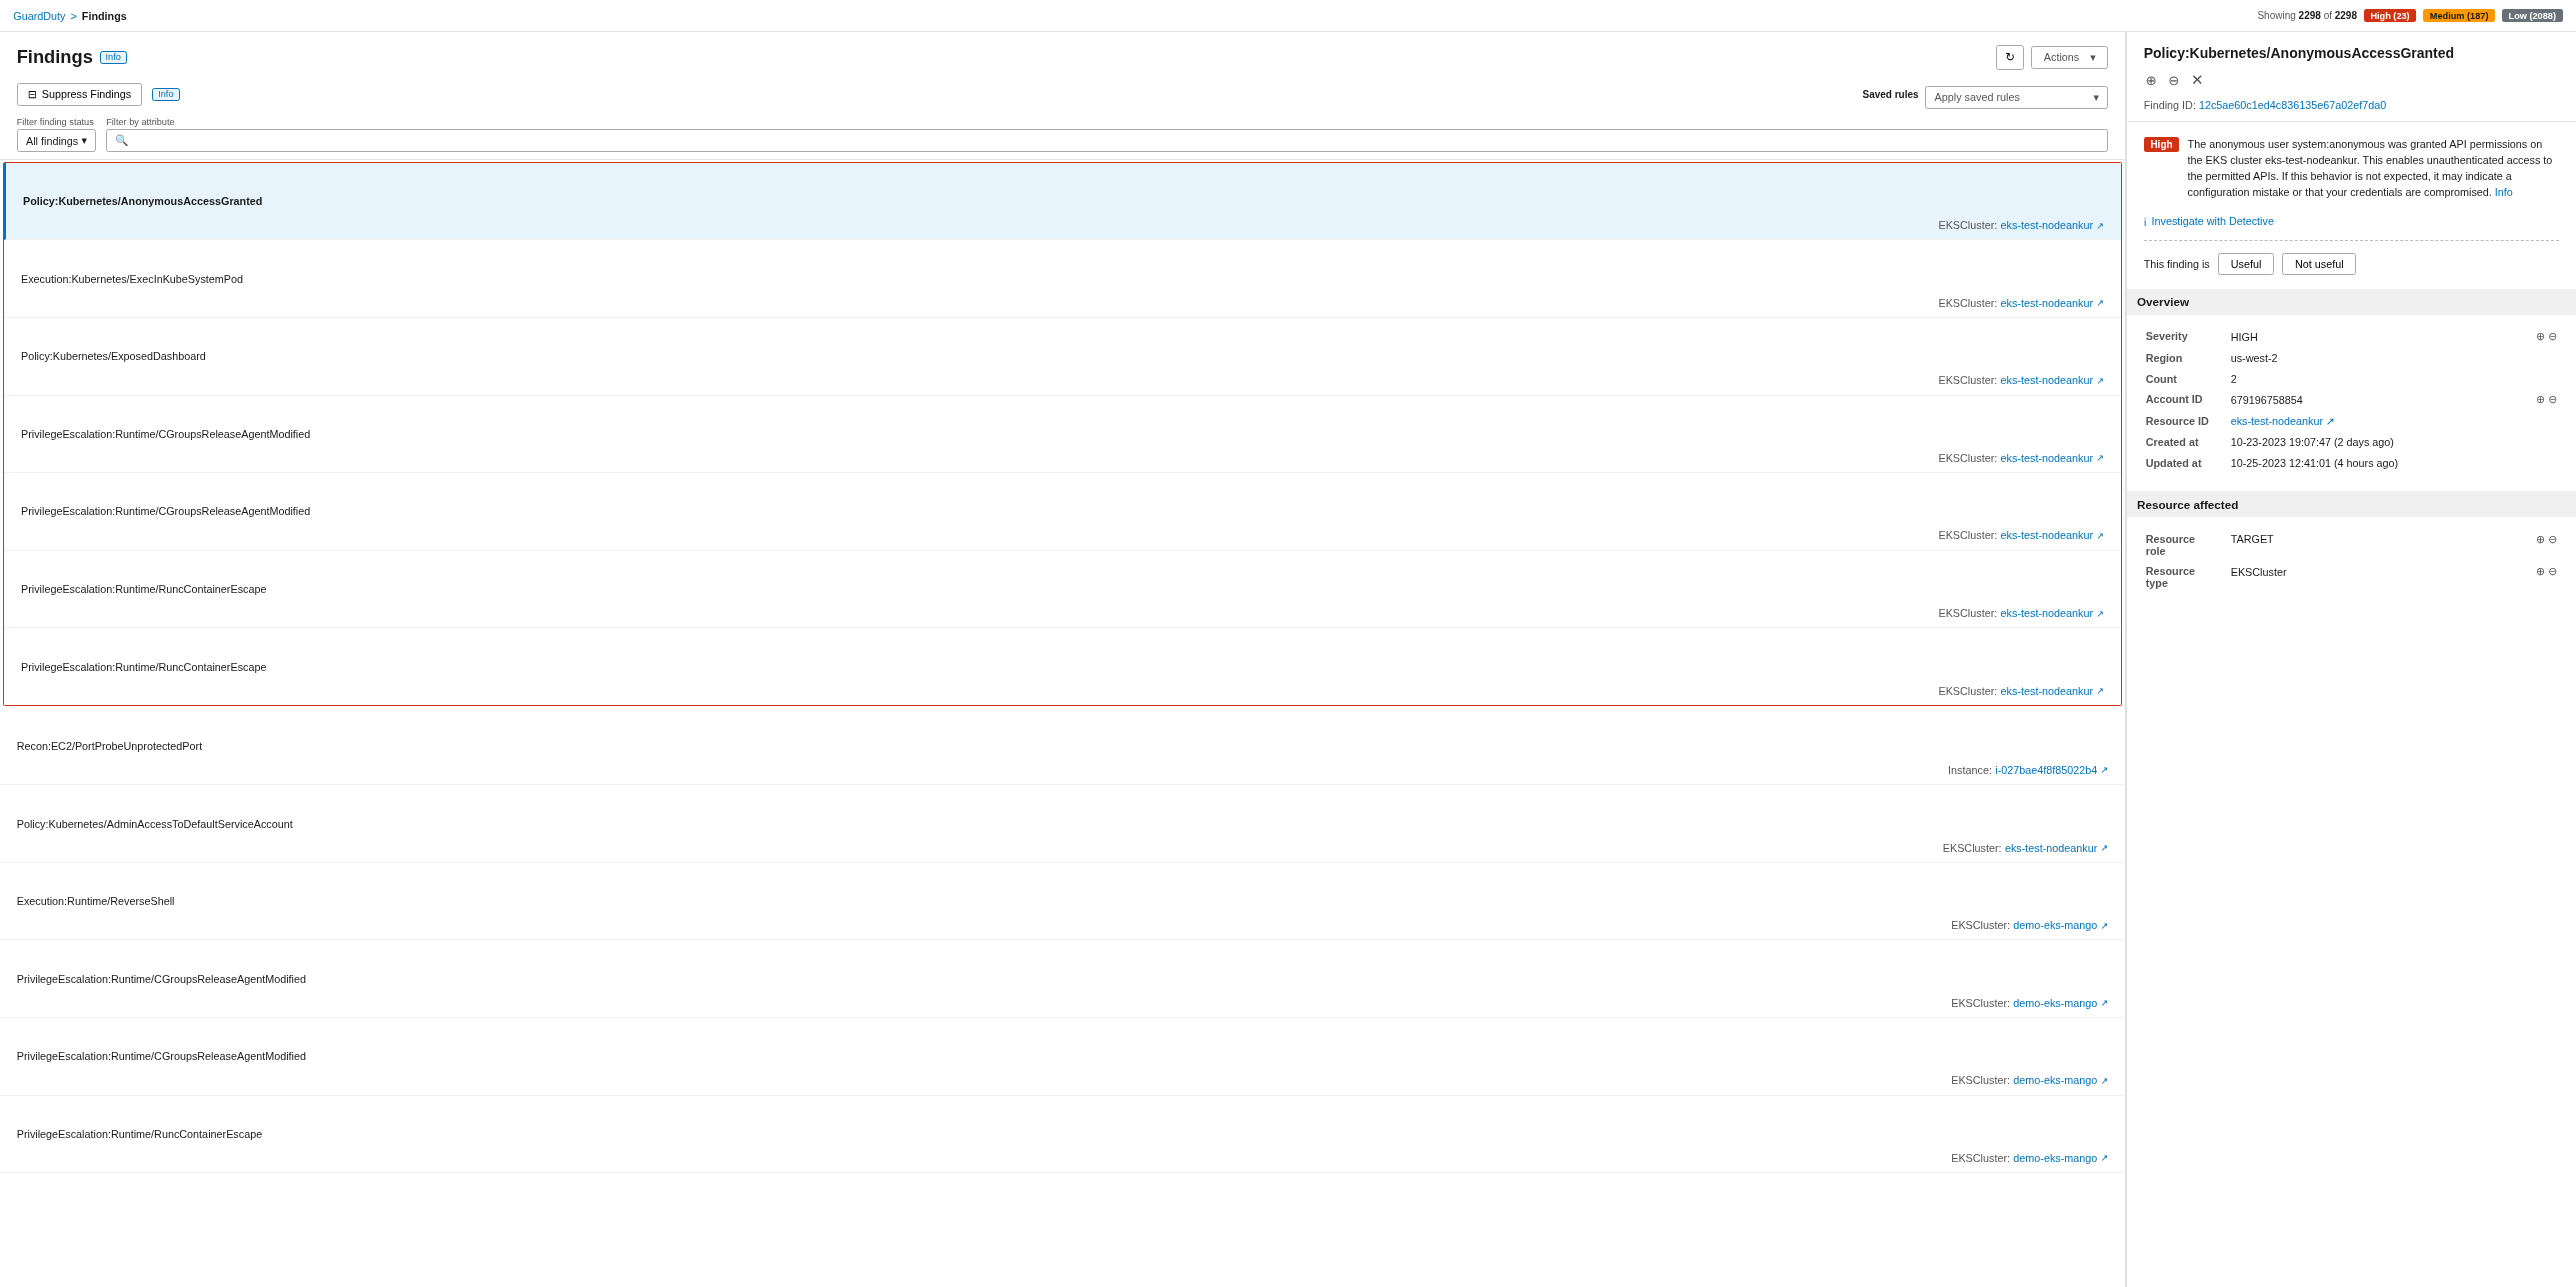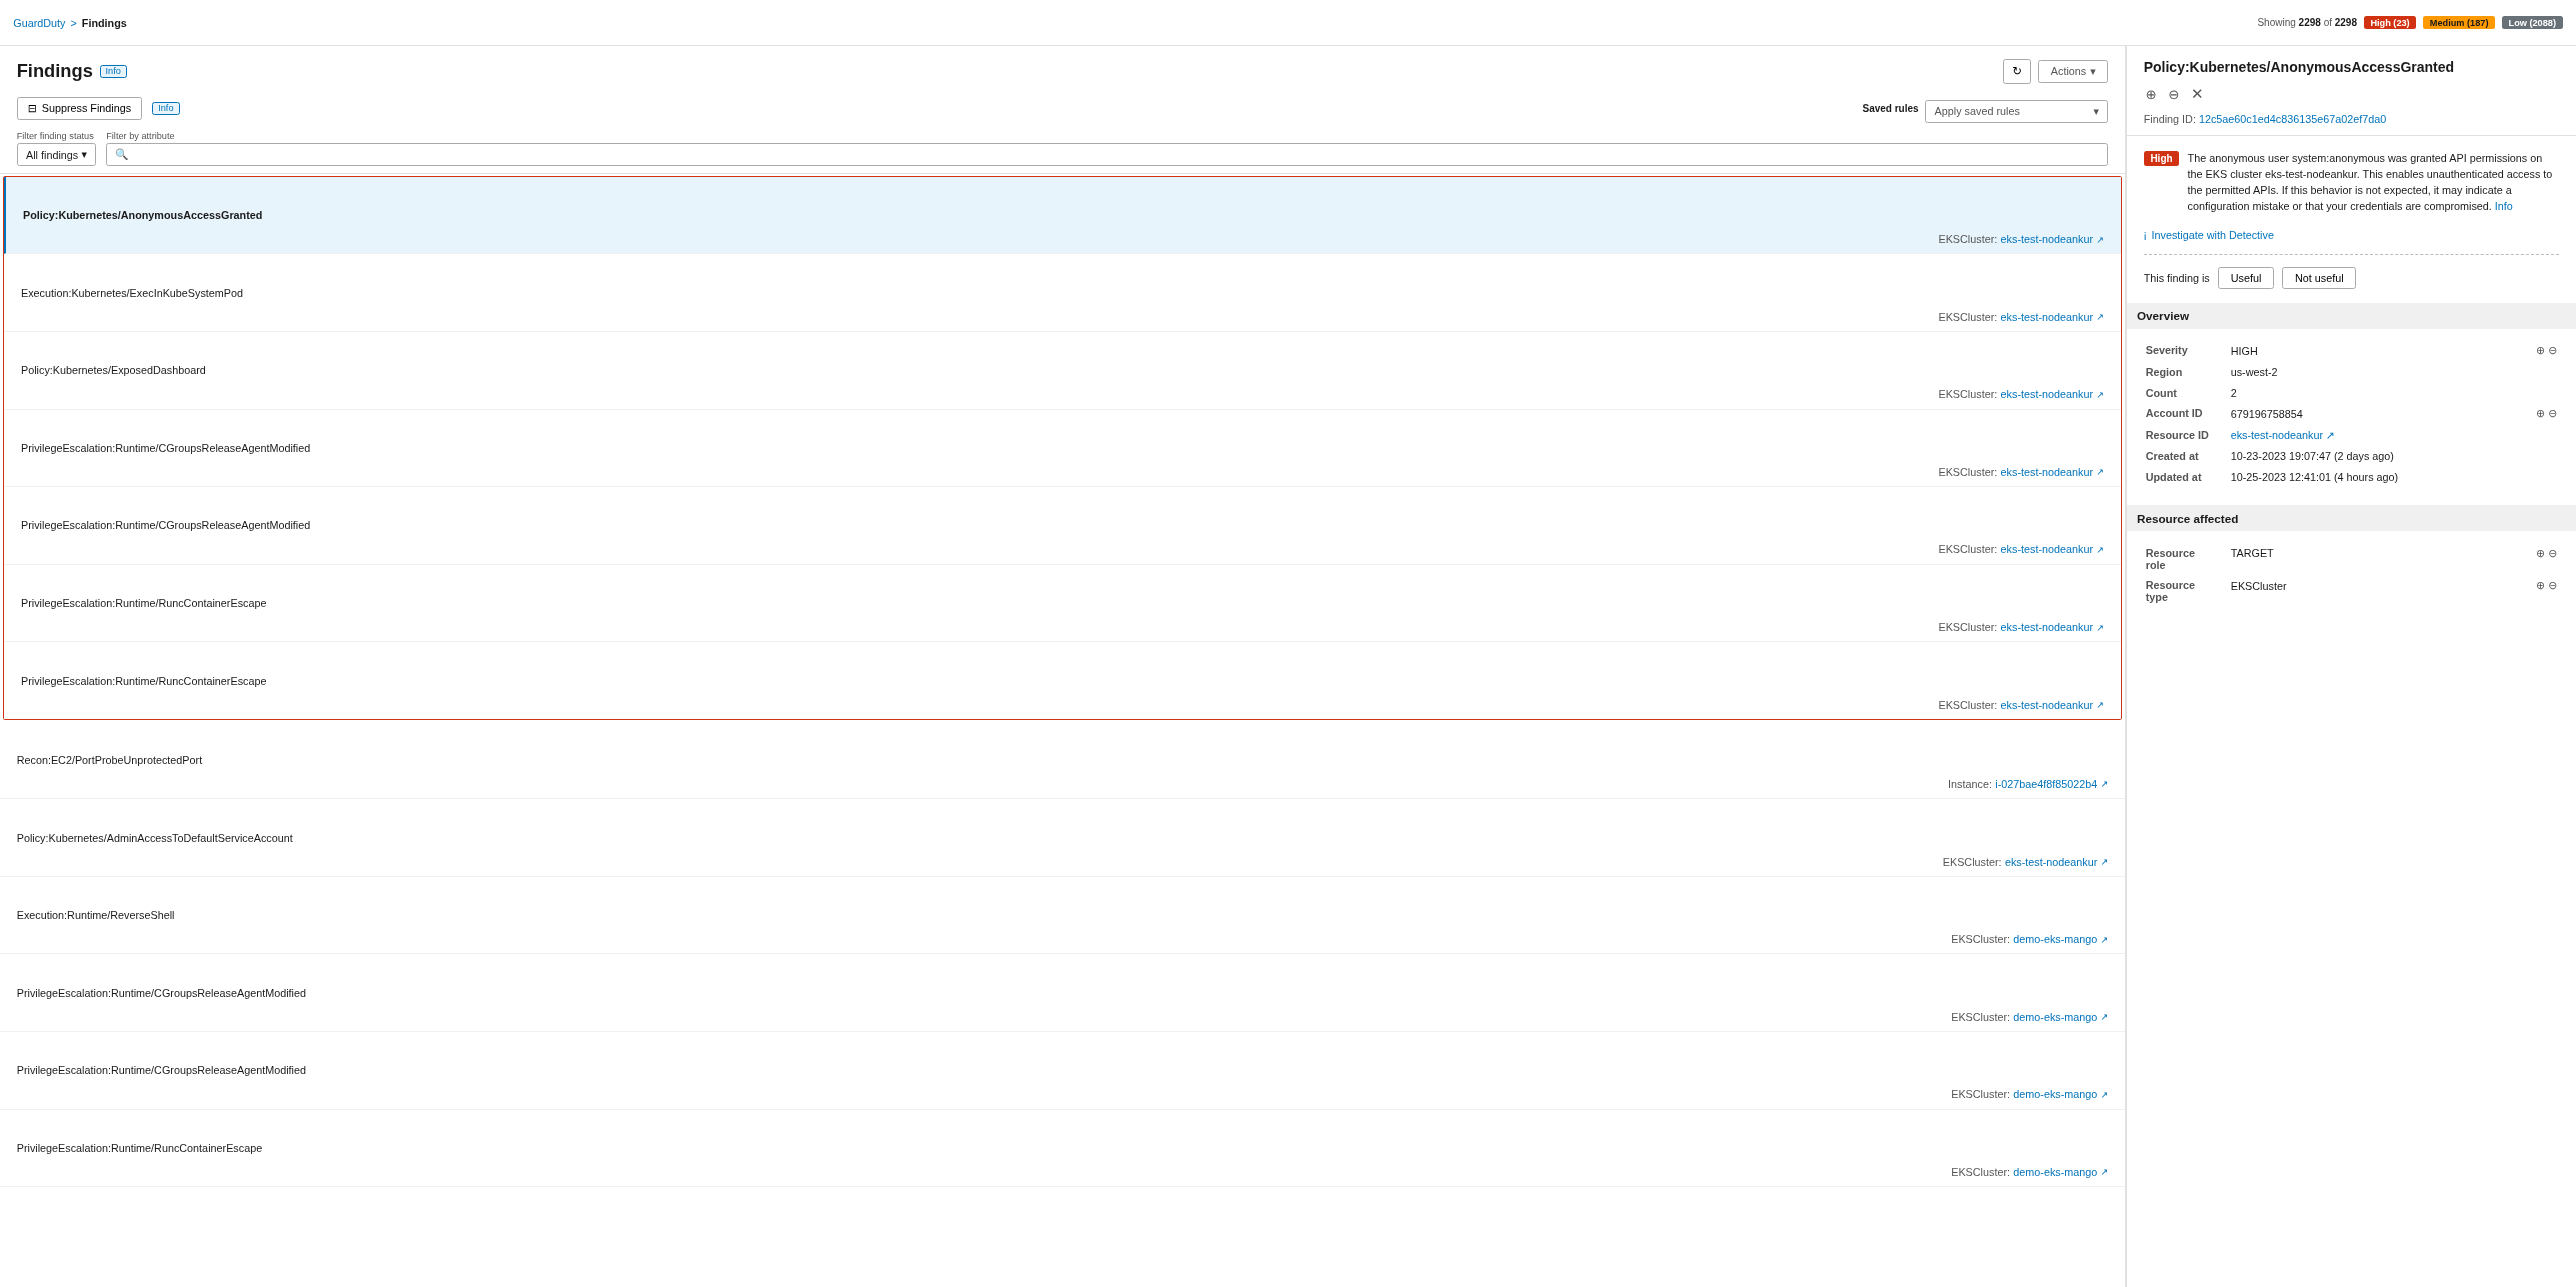--- a/index.html
+++ b/index.html
@@ -2,21 +2,21 @@
 <html style="font-size:13.3px"><head>
   <meta charset="utf-8">
   <style>
     * { box-sizing: border-box; margin: 0; padding: 0; }
     body { font-family: -apple-system, BlinkMacSystemFont, 'Segoe UI', Arial, sans-serif; font-size: 10.8px; background: #f8f8f8; color: #1a1a1a; }
 
     
     .top-bar {
       display: flex; align-items: center; justify-content: space-between;
       background: #fff; border-bottom: 0.8px solid #e0e0e0;
-      padding: 5px 13.3px; height: 46px;
+      padding: 5px 13.3px; height: 32px;
     }
     .breadcrumb { display: flex; align-items: center; gap: 5px; font-size: 10.8px; color: #0073bb; }
     .breadcrumb-current { color: #1a1a1a; font-weight: 600; }
     .top-badges { display: flex; align-items: center; gap: 6.7px; font-size: 10px; }
     .showing-text { color: #555; font-size: 10px; }
     .showing-text strong { color: #1a1a1a; font-weight: 700; }
     .badge { padding: 1.7px 6.7px; border-radius: 2.5px; color: #fff; font-size: 9.2px; font-weight: 600; cursor: pointer; }
     .badge-high { background: #d13212; }
     .badge-medium { background: #ff9900; color: #1a1a1a; }
     .badge-low { background: #687078; }
@@ -28,21 +28,21 @@
     .left-panel { flex: 1; background: #fff; border-right: 0.8px solid #e0e0e0; display: flex; flex-direction: column; overflow: hidden; }
 
     
     .findings-header { padding: 13.3px 16.7px 6.7px; border-bottom: 0.8px solid #e0e0e0; }
     .findings-title-row { display: flex; align-items: center; justify-content: space-between; margin-bottom: 10px; }
     .findings-title { display: flex; align-items: center; gap: 6.7px; }
     .findings-title h1 { font-size: 18.3px; font-weight: 700; }
     .info-badge { background: #e8f4fb; color: #0073bb; border: 0.8px solid #0073bb; border-radius: 2.5px; padding: 0.8px 5px; font-size: 9.2px; cursor: pointer; }
     .header-actions { display: flex; align-items: center; gap: 6.7px; }
     .refresh-btn { background: #fff; border: 0.8px solid #aaa; border-radius: 2.5px; padding: 4.2px 8.3px; cursor: pointer; font-size: 11.7px; }
-    .actions-btn { background: #fff; border: 0.8px solid #aaa; border-radius: 2.5px; padding: 4.2px 11.7px; cursor: pointer; font-size: 10.8px; display: flex; align-items: center; gap: 4px; color: #555; }
+    .actions-btn { background: #fff; border: 0.8px solid #aaa; border-radius: 2.5px; padding: 4.2px 11.7px; cursor: pointer; font-size: 10.8px; display: flex; align-items: center; gap: 11px; color: #555; }
 
     .toolbar-row { display: flex; align-items: center; gap: 10px; margin-bottom: 8.3px; }
     .suppress-btn { display: flex; align-items: center; gap: 5px; background: #fff; border: 0.8px solid #aaa; border-radius: 2.5px; padding: 4.2px 10px; cursor: pointer; font-size: 10.8px; }
     .saved-rules-row { display: flex; align-items: center; gap: 6.7px; margin-left: auto; }
     .saved-rules-label { font-size: 10px; color: #1a1a1a; font-weight: bold; }
     .saved-rules-select { border: 0.8px solid #aaa; border-radius: 2.5px; padding: 4.2px 8.3px; font-size: 10.8px; color: #555; background: #fff; cursor: pointer; display: flex; align-items: center; gap: 3.3px; min-width: 183px; margin-top: 6px; }
 
     .filter-row { display: flex; align-items: center; gap: 10px; }
     .filter-status { display: flex; flex-direction: column; gap: 1.7px; }
     .filter-label { font-size: 9.2px; color: #555; }

